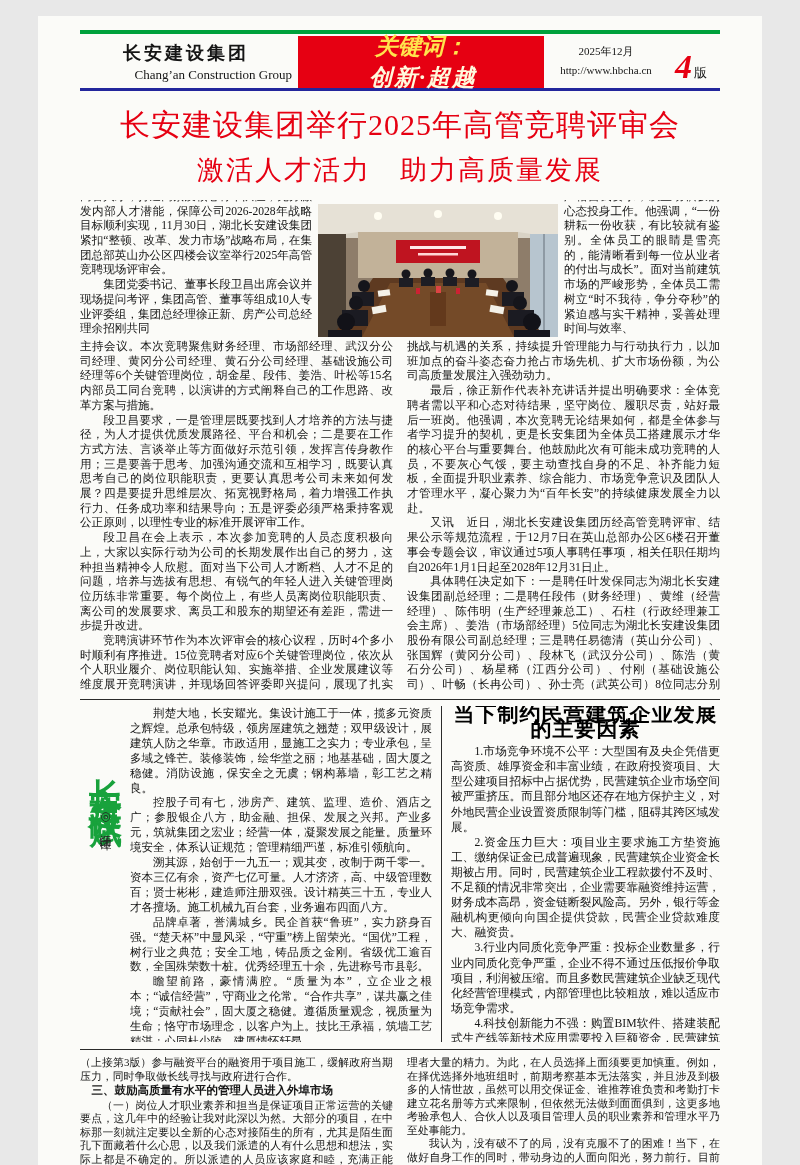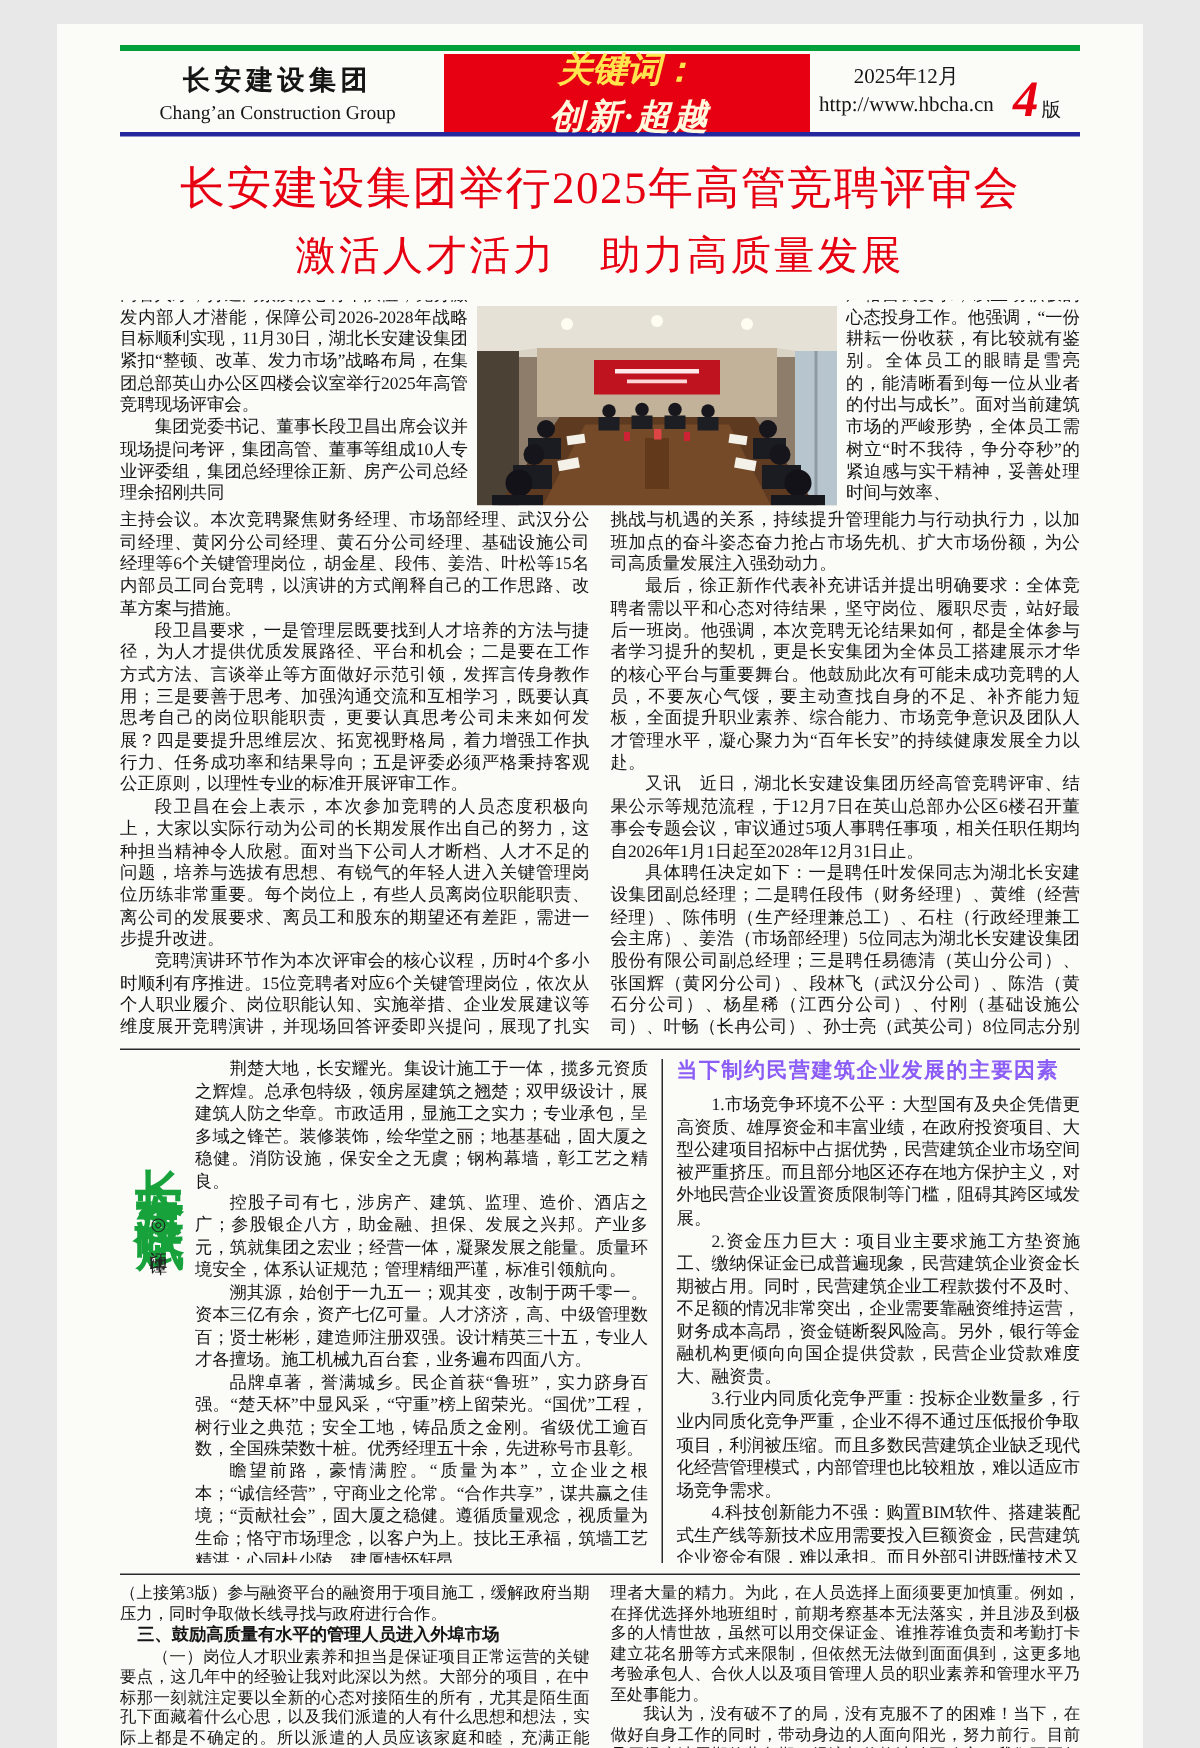--- a/index.html
+++ b/index.html
@@ -6,28 +6,28 @@
   .page{
     width:724px;height:1165px;margin:16px auto;background:#fbfbf8;
     font-family:"Liberation Serif","DejaVu Serif",serif;color:#151515;
     box-sizing:border-box;padding:0 42px 0;position:relative;overflow:hidden;
   }
   
   .green-rule{height:4px;background:#00a13c;margin-top:14px;}
   .header-row{display:flex;align-items:stretch;border-bottom:3px solid #23269c;height:52px;margin-top:2px;}
   .masthead{width:212px;text-align:center;padding-top:5px;}
   .org-cn{font-size:18px;font-weight:bold;letter-spacing:3px;}
-  .org-en{font-size:13px;margin-top:2px;}
+  .org-en{font-size:13px;margin-top:2px;text-align:right;}
   .keyword-box{
     width:246px;background:#e60012;display:flex;align-items:center;justify-content:center;
     font-weight:bold;font-style:italic;font-size:23px;white-space:nowrap;margin:0 6px;flex-direction:column;
   }
   .kw-label{color:#ffe44d;}
   .kw-value{color:#fff9dd;margin-left:4px;letter-spacing:2px;}
-  .dateblock{flex:1;text-align:center;padding-top:6px;font-size:14px;line-height:19px;}
+  .dateblock{flex:1;text-align:center;padding-top:6px;font-size:11px;line-height:19px;}
   .pagenum{width:58px;display:flex;align-items:flex-end;justify-content:center;padding-bottom:6px;}
   .pagenum .num{color:#e60012;font-size:34px;font-weight:bold;font-style:italic;line-height:30px;}
   .pagenum .suffix{font-size:13px;margin-left:2px;}
   
   .headline{ text-align:center;color:#e60012;font-weight:normal;margin-top:14px;}
   .headline .h1{font-size:30px;letter-spacing:1px;}
   .headline .h2{font-size:27px;margin-top:6px;letter-spacing:2px;}
   
   .top-article{margin-top:12px;font-size:11.6px;line-height:14.7px;text-align:justify;}
   .top-article p{margin:0;text-indent:2em;}
@@ -49,22 +49,22 @@
   .fu-box{width:352px;display:flex;flex:0 0 auto;}
   .fu-title-col{width:50px;display:flex;flex-direction:column;align-items:center;padding-top:46px;flex:0 0 auto;}
   .fu-title{writing-mode:vertical-rl;text-orientation:upright;font-weight:bold;font-size:33px;color:#18a23c;letter-spacing:9px;line-height:1;}
   .fu-author{writing-mode:vertical-rl;text-orientation:upright;font-size:12px;color:#222;margin-top:12px;letter-spacing:2px;}
   .fu-text{flex:1;font-size:11.5px;line-height:14.9px;text-align:justify;}
   .fu-text p{margin:0;text-indent:2em;}
   .fu-text p.first{text-indent:2em;}
   .divider-v{border-left:1.6px solid #2a2a2a;margin:0 9px;}
   .factors{flex:1;font-size:11.7px;line-height:15.1px;text-align:justify;}
   .factors h2{
-    font-family:"Liberation Sans","DejaVu Sans",sans-serif;font-size:14px;letter-spacing:1px;
-    text-align:left;margin:0 0 8px;color:#8b5cf6;
+    font-family:"Liberation Sans","DejaVu Sans",sans-serif;font-size:21px;letter-spacing:1px;
+    text-align:center;margin:0 0 8px;color:#000000;
   }
   .factors p{margin:0;text-indent:2em;}
   
   .bottom{display:flex;height:160px;overflow:hidden;font-size:10.9px;line-height:13.5px;text-align:justify;}
   .bottom .bl{width:50%;padding-right:7px;box-sizing:border-box;}
   .bottom .br{width:50%;padding-left:7px;box-sizing:border-box;}
   .bottom p{margin:0;text-indent:2em;}
   .bottom p.cont{text-indent:0;}
   .subhead{font-family:"Liberation Sans","DejaVu Sans",sans-serif;font-weight:bold;font-size:11.5px;margin:1px 0;text-indent:1em;}
 </style>

